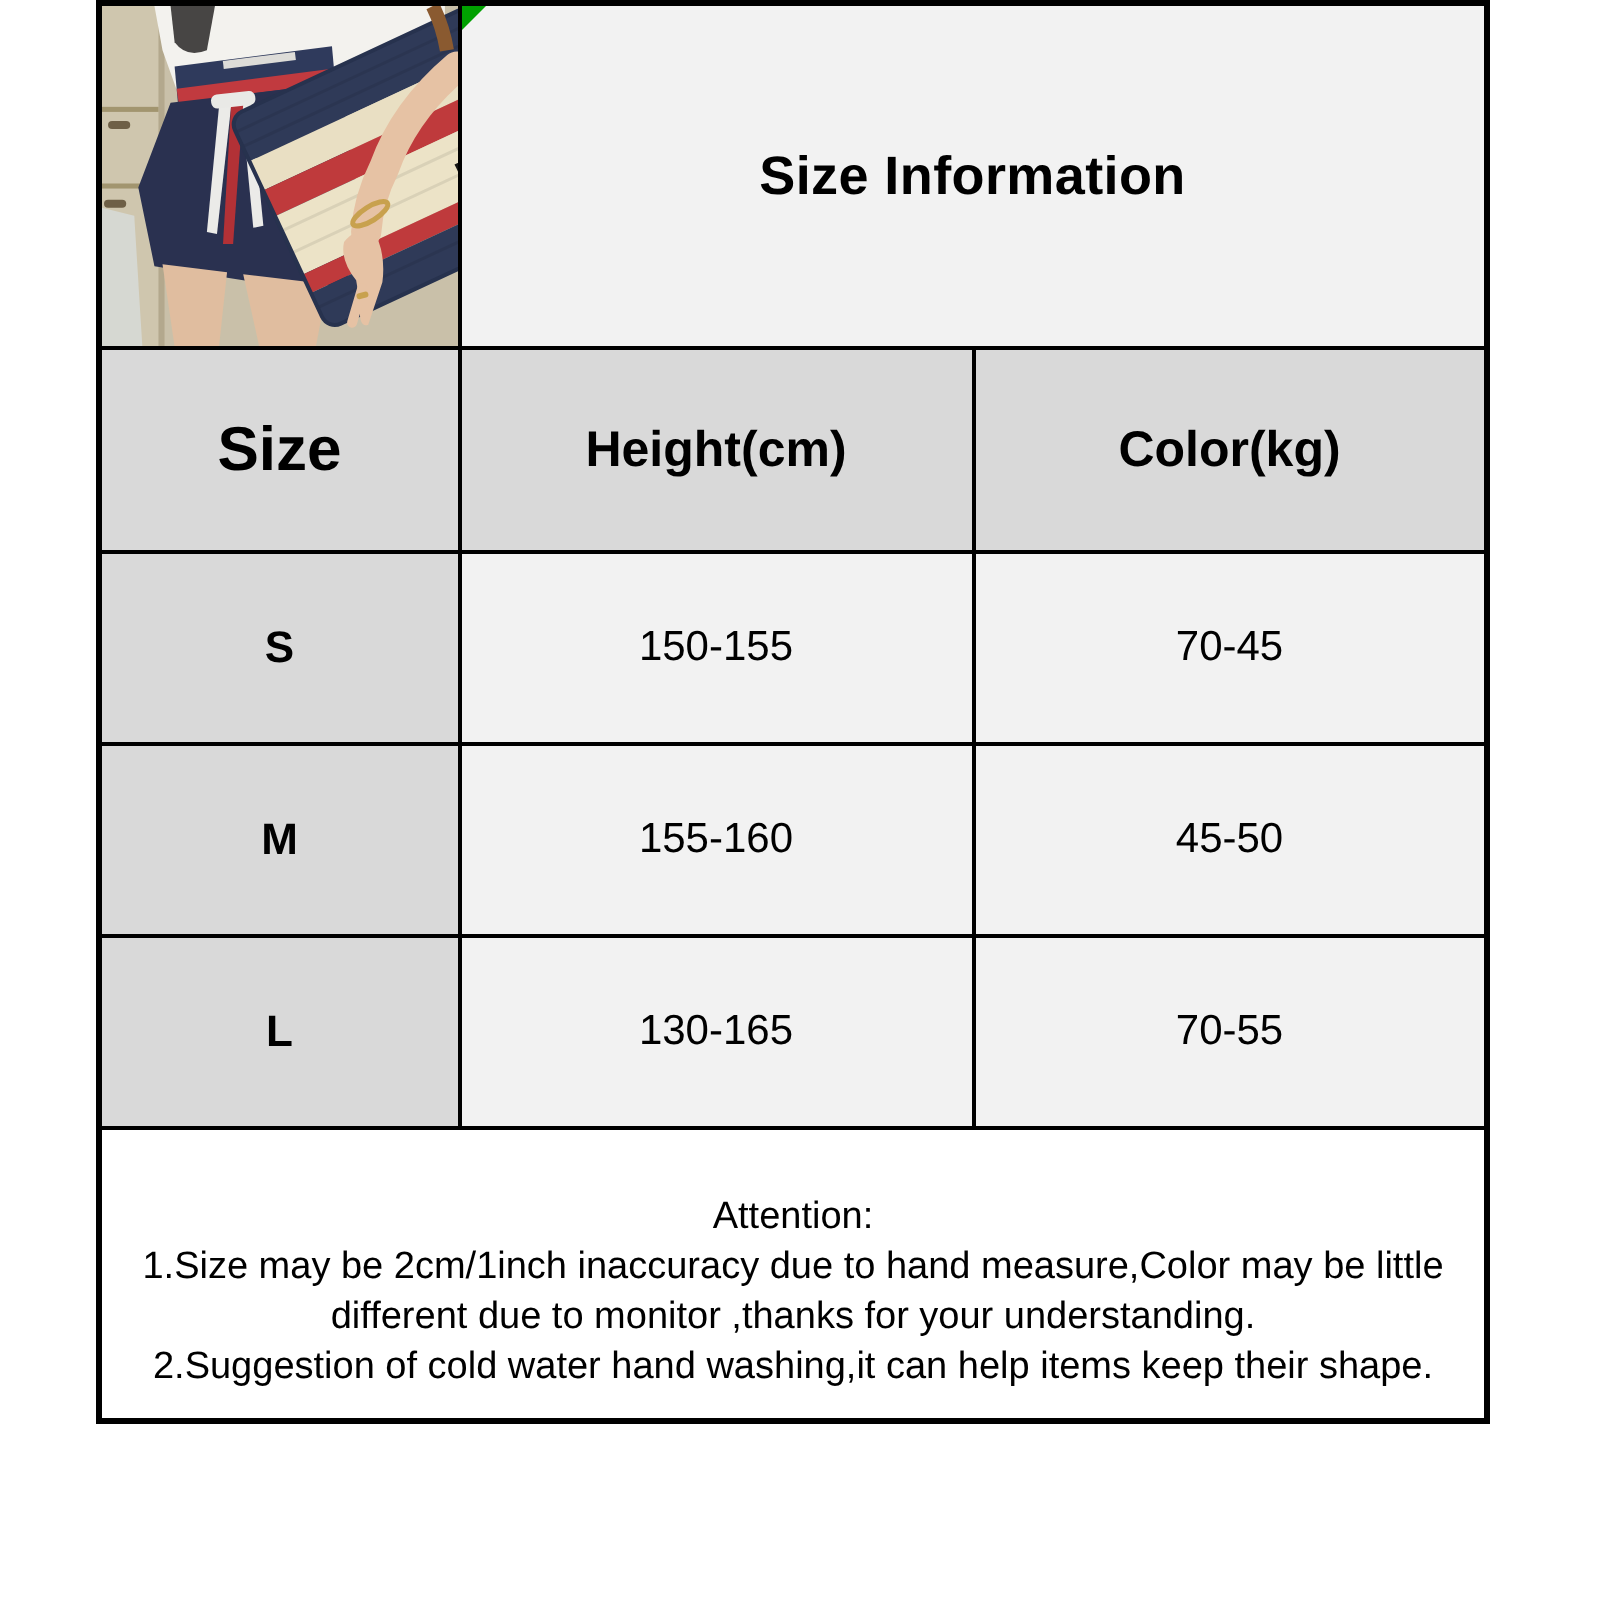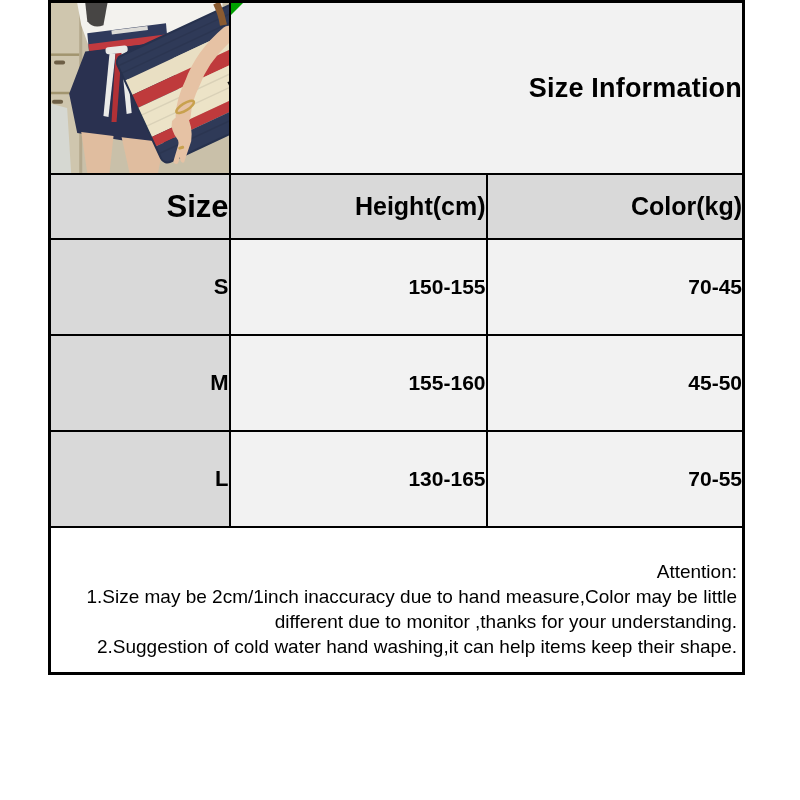--- a/index.html
+++ b/index.html
@@ -6,48 +6,48 @@
   html,body { width:800px; height:800px; background:#ffffff; font-family:"Liberation Sans", sans-serif; color:#000; }
   .canvas { position:relative; width:800px; height:800px; background:#fff; overflow:hidden; }
 
   table.size-sheet {
     position:absolute; left:48px; top:0;
     border-collapse:collapse; table-layout:fixed;
     border:3px solid #000;
   }
   table.size-sheet td, table.size-sheet th {
     border:2px solid #000;
-    text-align:right; vertical-align:middle;
+    text-align:center; vertical-align:middle;
     overflow:hidden;
   }
 
   
   tr.r-photo  { height:172px; }
-  tr.r-head   { height:65px;  }
+  tr.r-head   { height:102px;  }
   tr.r-data   { height:96px;  }
   tr.r-att    { height:146px; }
 
   
   td.photo-cell { padding:0; background:#c9c0a9; }
   td.photo-cell svg { display:block; width:100%; height:100%; }
 
   td.title-cell {
     position:relative; background:#f2f2f2;
     font-size:27px; font-weight:bold; letter-spacing:0.2px;
   }
   .corner-flag {
     position:absolute; top:0; left:0; width:0; height:0;
     border-top:12px solid #00a000; border-right:12px solid transparent;
   }
 
   th.col-head { background:#d9d9d9; font-size:25px; font-weight:bold; }
   th.col-head.size-head { font-size:31px; }
 
   td.size-cell { background:#d9d9d9; font-size:22px; font-weight:bold; }
-  td.data-cell { background:#f2f2f2; font-size:21px; font-weight:bold; }
+  td.data-cell { background:#f2f2f2; font-size:21px; font-weight:normal; }
 
   td.attention-cell {
     background:#ffffff; text-align:left; vertical-align:top;
     padding:18px 5px 0 5px; font-size:19px; font-weight:normal; line-height:25px;
   }
 </style>
 </head>
 <body>
 
 <div class="canvas">

